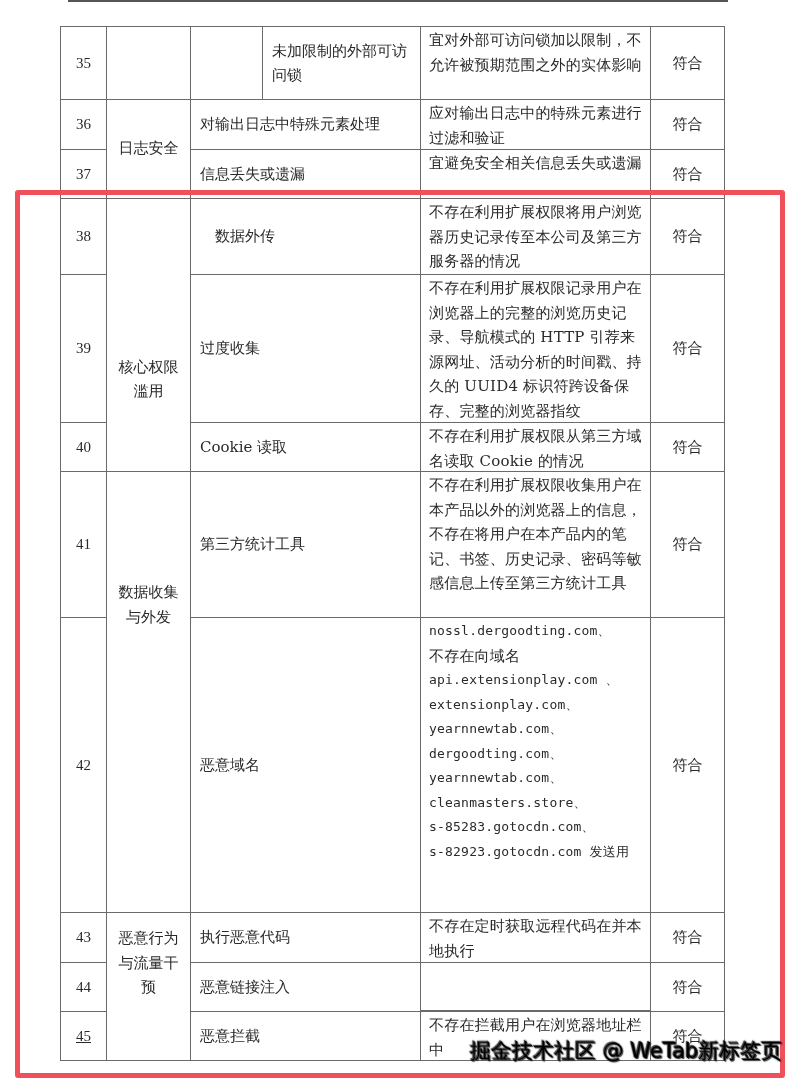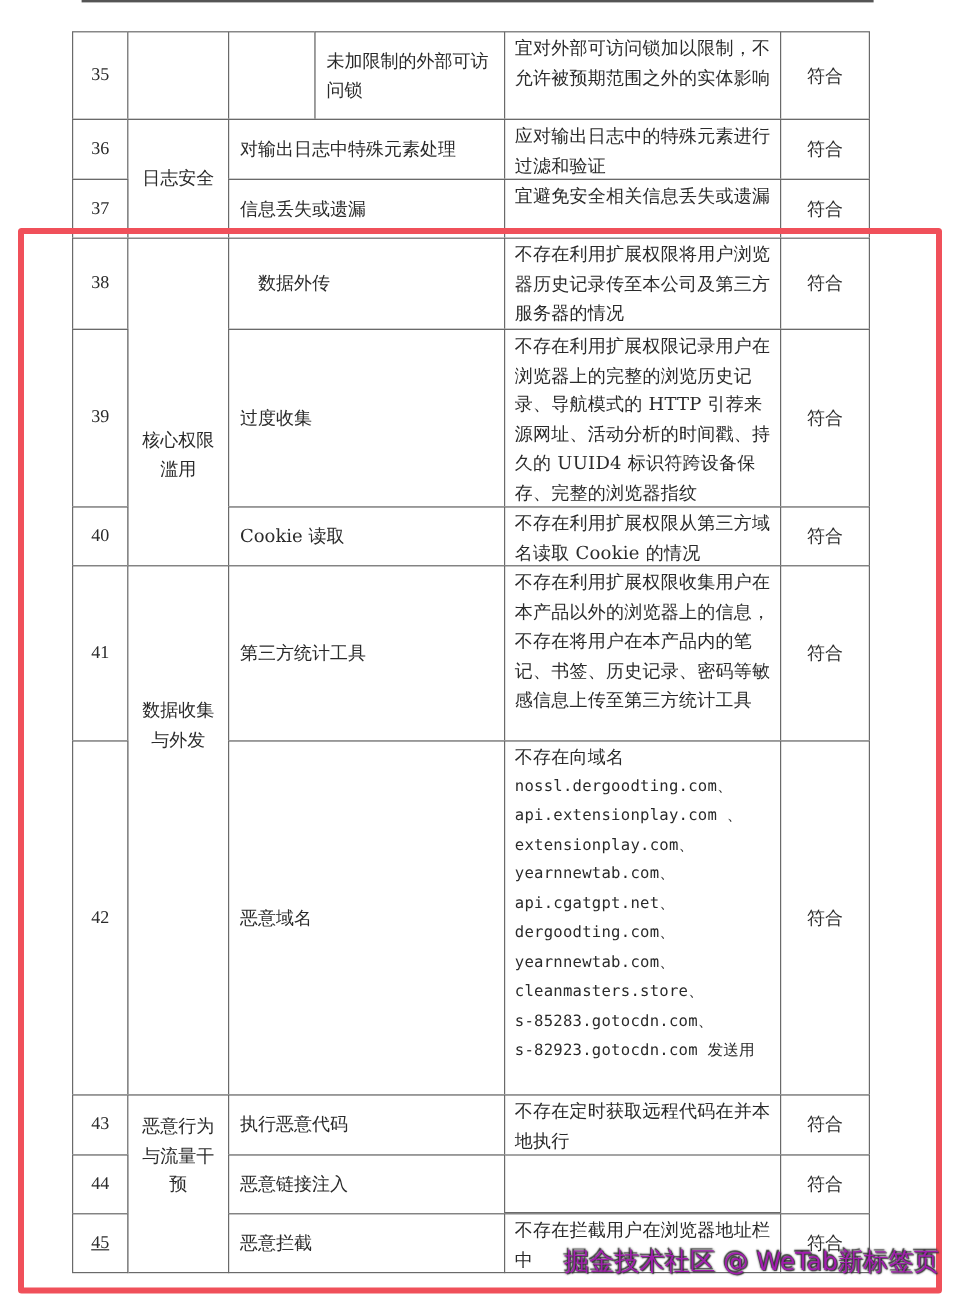--- a/index.html
+++ b/index.html
@@ -28,21 +28,21 @@
   .mono { font-family: "DejaVu Sans Mono", "Liberation Mono", monospace; font-size: 13px; }
   .res { justify-content: center; }
   .cat .txt { display: block; width: 66px; }
   .redbox {
     position: absolute; left: 15px; top: 190px; width: 770px; height: 888px;
     box-sizing: border-box; border: 5px solid #f0505a; border-radius: 3px;
     pointer-events: none;
   }
   .watermark {
     position: absolute; left: 470px; top: 1037px;
-    font-family: "DejaVu Sans", sans-serif; font-size: 21px; color: #a21caf;
+    font-family: "DejaVu Sans", sans-serif; font-size: 21px; color: #000000;
     text-shadow: 0 0 2px #333, 1px 1px 1px #333, -1px -1px 1px #333;
     letter-spacing: 0px; white-space: nowrap;
   }
   .domain-line { display: block; white-space: nowrap; }
 </style>
 </head>
 <body>
 
 <div class="topline"></div>
 
@@ -149,26 +149,25 @@
   </div>
 
 <div class="cell num" style="left:60px;top:617px;width:47px;height:296px;">
     <span>42</span>
   </div>
 <div class="cell item" style="left:190px;top:617px;width:231px;height:296px;">
     <span>恶意域名</span>
   </div>
 <div class="cell desc" style="left:420px;top:617px;width:231px;height:296px;">
   <span class="txt">
+    <span class="domain-line mono">nossl.dergoodting.com、</span>
     <span class="domain-line">不存在向域名</span>
-    <span class="domain-line mono">nossl.dergoodting.com、</span>
     <span class="domain-line mono">api.extensionplay.com 、</span>
     <span class="domain-line mono">extensionplay.com、</span>
     <span class="domain-line mono">yearnnewtab.com、</span>
-    <span class="domain-line mono">api.cgatgpt.net、</span>
     <span class="domain-line mono">dergoodting.com、</span>
     <span class="domain-line mono">yearnnewtab.com、</span>
     <span class="domain-line mono">cleanmasters.store、</span>
     <span class="domain-line mono">s-85283.gotocdn.com、</span>
     <span class="domain-line mono">s-82923.gotocdn.com 发送用</span>
   </span>
 </div>
 <div class="cell res" style="left:650px;top:617px;width:75px;height:296px;">
     <span>符合</span>
   </div>

